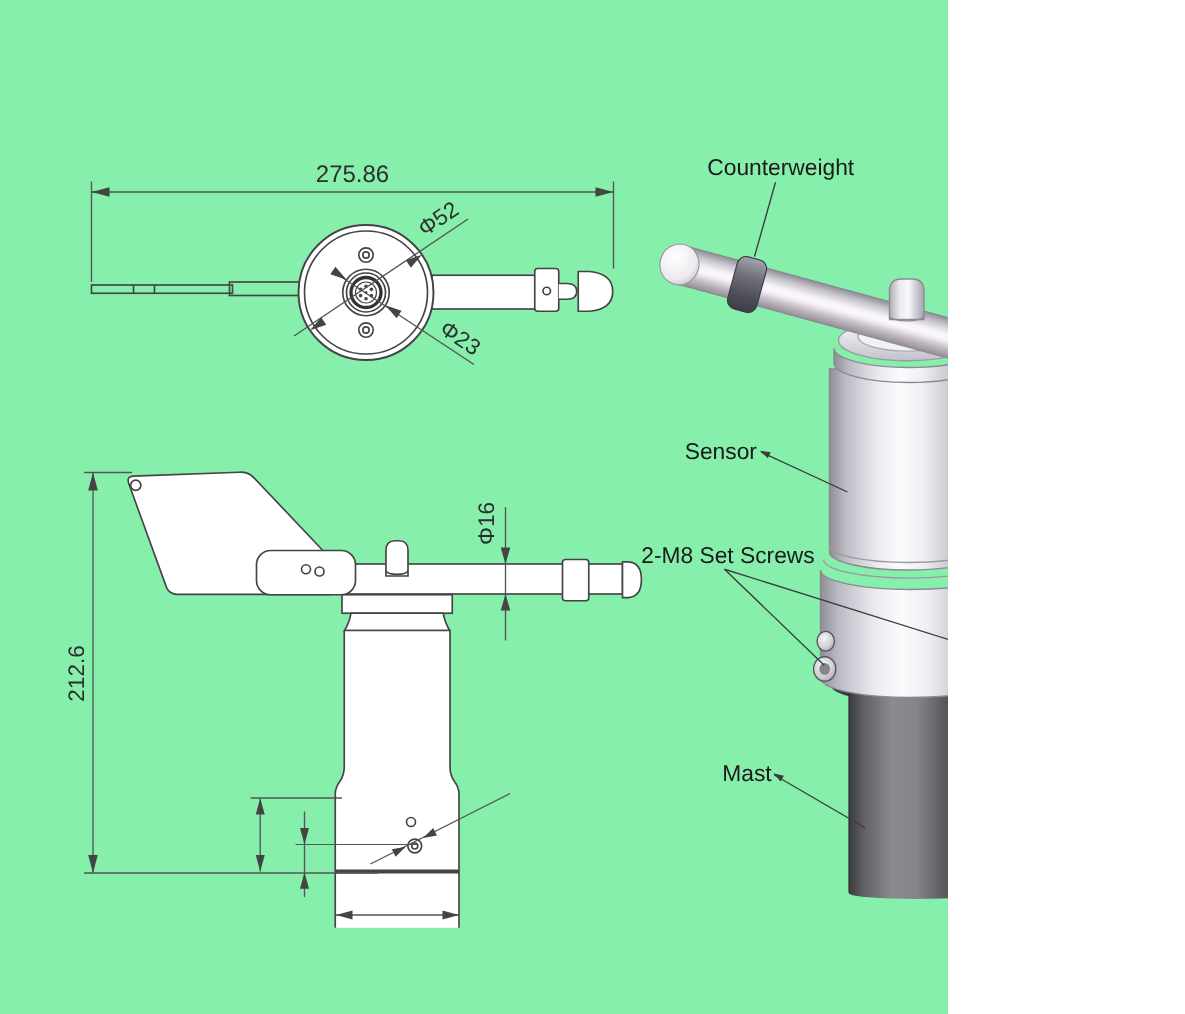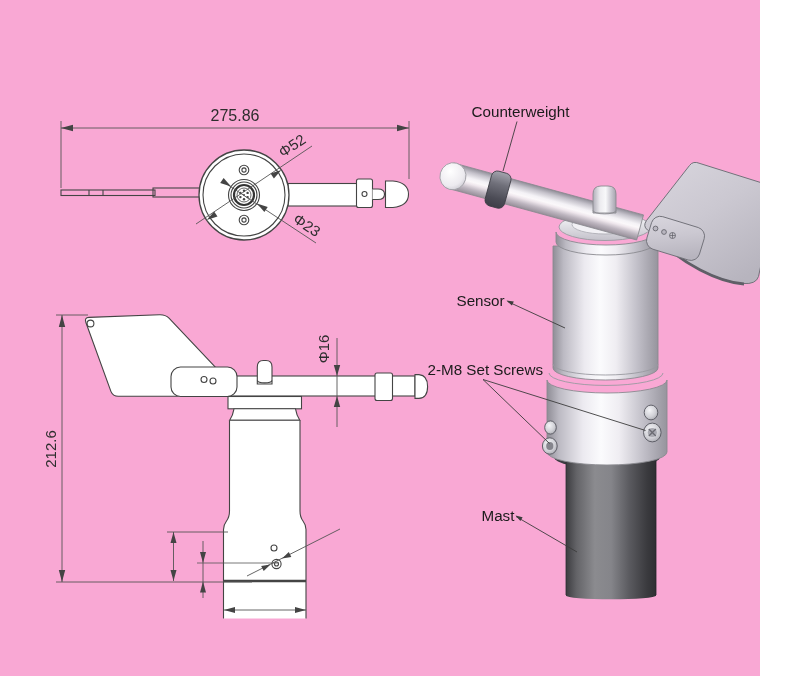--- a/index.html
+++ b/index.html
@@ -1,17 +1,17 @@
 <!DOCTYPE html>
 <html><head>
 <meta charset="utf-8">
 <style>
   html,body{margin:0;padding:0;background:#ffffff;}
   .canvas{
-    position:relative;width:760px;height:676px;background:#f9a8d4;overflow:hidden;
+    position:relative;width:632px;height:676px;background:#86efac;overflow:hidden;
     font-family:"Liberation Sans", sans-serif;
   }
   svg text{
     font-family:"Liberation Sans", sans-serif;
     fill:#1b1b1b;
   }
   .dim-text{font-size:15px; fill:#2e2e2e;}
   .dim-text-big{font-size:16px; fill:#2e2e2e;}
   .callout-text{font-size:15.2px; fill:#1b1b1b;}
 </style>

